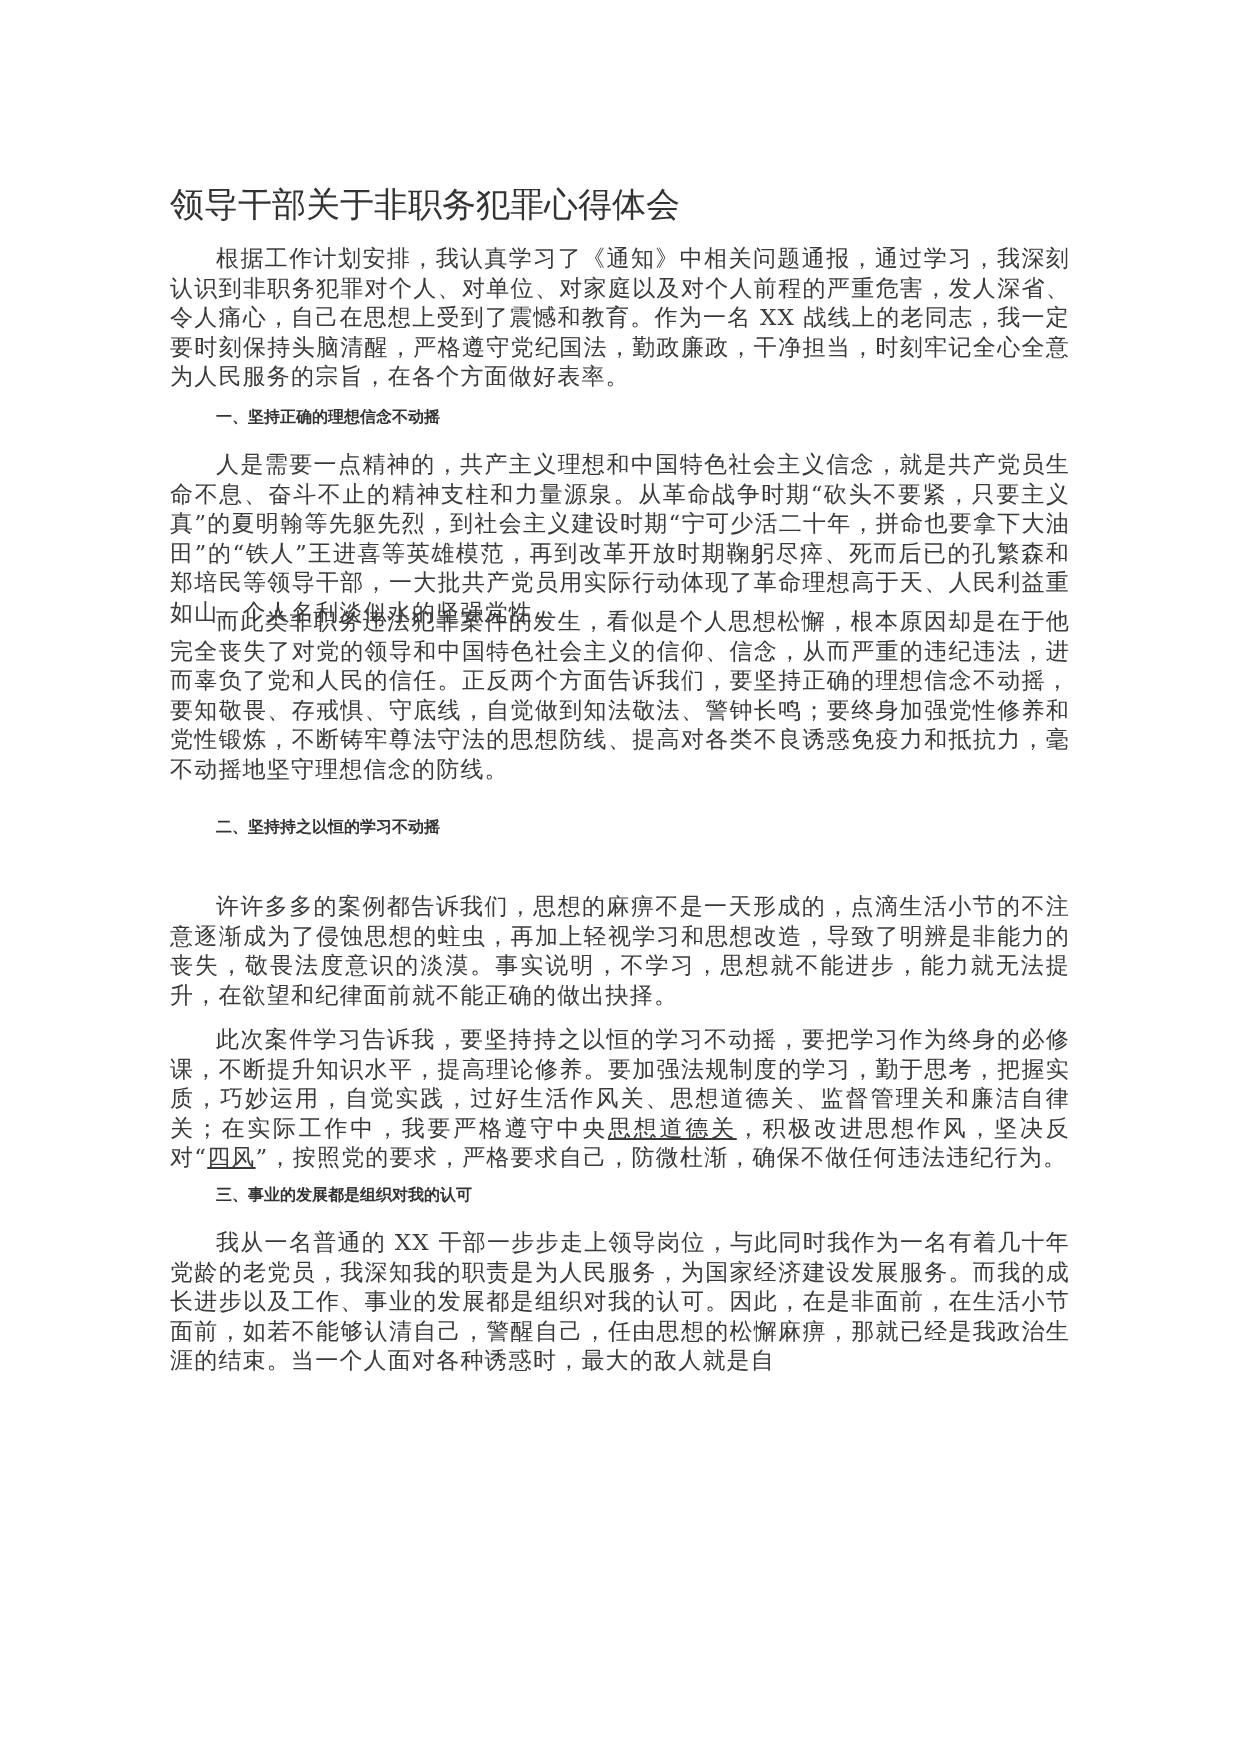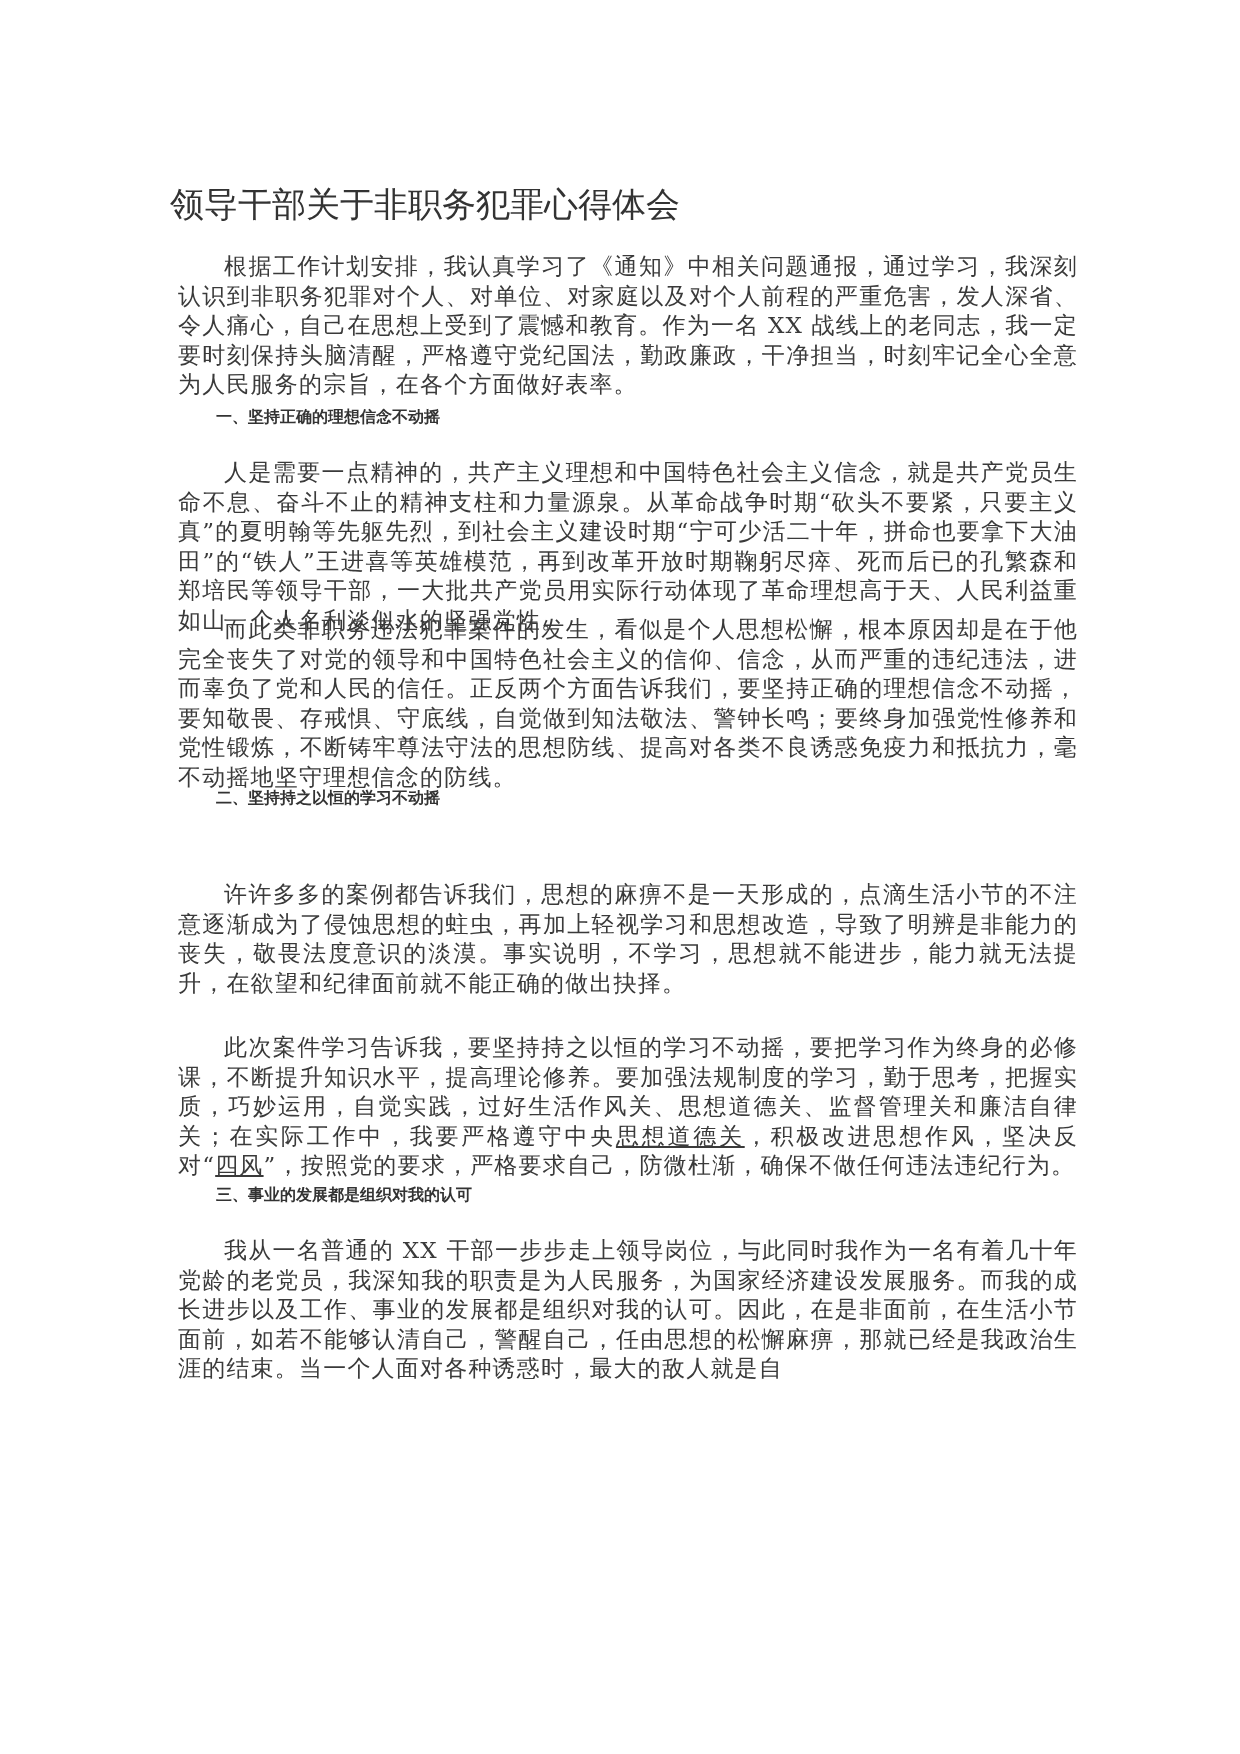--- a/index.html
+++ b/index.html
@@ -12,21 +12,21 @@
     font-family: "DejaVu Serif", "Liberation Serif", serif;
     color: #3a3a3a;
   }
   .title {
     position: absolute; left: 0; top: 182px; white-space: nowrap;
     font-family: "DejaVu Sans", "Liberation Sans", sans-serif;
     font-size: 34px; font-weight: normal; color: #333333; letter-spacing: 0px;
     margin: 0;
   }
   .para {
-    position: absolute; left: 0; width: 900px; margin: 8px;
+    position: absolute; left: 0; width: 900px; margin: 0;
     font-size: 23px; line-height: 29.5px; text-indent: 46px;
     text-align: justify; letter-spacing: 1.2px;
   }
   .heading {
     position: absolute; left: 46px; margin: 0; white-space: nowrap;
     font-family: "DejaVu Sans", "Liberation Sans", sans-serif;
     font-size: 16px; font-weight: bold; color: #333333;
   }
   .ul { text-decoration: underline; }
 </style>
@@ -39,23 +39,23 @@
     <h1 class="title">领导干部关于非职务犯罪心得体会</h1>
 
     <p class="para" style="top:244px;">根据工作计划安排，我认真学习了《通知》中相关问题通报，通过学习，我深刻认识到非职务犯罪对个人、对单位、对家庭以及对个人前程的严重危害，发人深省、令人痛心，自己在思想上受到了震憾和教育。作为一名 XX 战线上的老同志，我一定要时刻保持头脑清醒，严格遵守党纪国法，勤政廉政，干净担当，时刻牢记全心全意为人民服务的宗旨，在各个方面做好表率。</p>
 
     <h2 class="heading" style="top:407px;">一、坚持正确的理想信念不动摇</h2>
 
     <p class="para" style="top:450px;">人是需要一点精神的，共产主义理想和中国特色社会主义信念，就是共产党员生命不息、奋斗不止的精神支柱和力量源泉。从革命战争时期“砍头不要紧，只要主义真”的夏明翰等先躯先烈，到社会主义建设时期“宁可少活二十年，拼命也要拿下大油田”的“铁人”王进喜等英雄模范，再到改革开放时期鞠躬尽瘁、死而后已的孔繁森和郑培民等领导干部，一大批共产党员用实际行动体现了革命理想高于天、人民利益重如山、个人名利淡似水的坚强党性。</p>
 
     <p class="para" style="top:607px;font-family:Liberation Serif, serif;">而此类非职务违法犯罪案件的发生，看似是个人思想松懈，根本原因却是在于他完全丧失了对党的领导和中国特色社会主义的信仰、信念，从而严重的违纪违法，进而辜负了党和人民的信任。正反两个方面告诉我们，要坚持正确的理想信念不动摇，要知敬畏、存戒惧、守底线，自觉做到知法敬法、警钟长鸣；要终身加强党性修养和党性锻炼，不断铸牢尊法守法的思想防线、提高对各类不良诱惑免疫力和抵抗力，毫不动摇地坚守理想信念的防线。</p>
 
-    <h2 class="heading" style="top:788px;font-family:Liberation Mono, monospace;">二、坚持持之以恒的学习不动摇</h2>
+    <h2 class="heading" style="top:817px;font-family:Liberation Mono, monospace;">二、坚持持之以恒的学习不动摇</h2>
 
-    <p class="para" style="top:872px;">许许多多的案例都告诉我们，思想的麻痹不是一天形成的，点滴生活小节的不注意逐渐成为了侵蚀思想的蛀虫，再加上轻视学习和思想改造，导致了明辨是非能力的丧失，敬畏法度意识的淡漠。事实说明，不学习，思想就不能进步，能力就无法提升，在欲望和纪律面前就不能正确的做出抉择。</p>
+    <p class="para" style="top:892px;">许许多多的案例都告诉我们，思想的麻痹不是一天形成的，点滴生活小节的不注意逐渐成为了侵蚀思想的蛀虫，再加上轻视学习和思想改造，导致了明辨是非能力的丧失，敬畏法度意识的淡漠。事实说明，不学习，思想就不能进步，能力就无法提升，在欲望和纪律面前就不能正确的做出抉择。</p>
 
     <p class="para" style="top:1025px;"><span>此次案件学习告诉我，要坚持持之以恒的学习不动摇，要把学习作为终身的必修课，不断提升知识水平，提高理论修养。要加强法规制度的学习，勤于思考，把握实质，巧妙运用，自觉实践，过好生活作风关、思想道德关、监督管理关和廉洁自律关；在实际工作中，我要严格遵守中央</span><span class="ul">思想道德关</span><span>，积极改进思想作风，坚决反对“</span><span class="ul">四风</span><span>”，按照党的要求，严格要求自己，防微杜渐，确保不做任何违法违纪行为。</span></p>
 
     <h2 class="heading" style="top:1185px;">三、事业的发展都是组织对我的认可</h2>
 
     <p class="para" style="top:1228px;">我从一名普通的 XX 干部一步步走上领导岗位，与此同时我作为一名有着几十年党龄的老党员，我深知我的职责是为人民服务，为国家经济建设发展服务。而我的成长进步以及工作、事业的发展都是组织对我的认可。因此，在是非面前，在生活小节面前，如若不能够认清自己，警醒自己，任由思想的松懈麻痹，那就已经是我政治生涯的结束。当一个人面对各种诱惑时，最大的敌人就是自</p>
 
   </div>
 </div>
 

